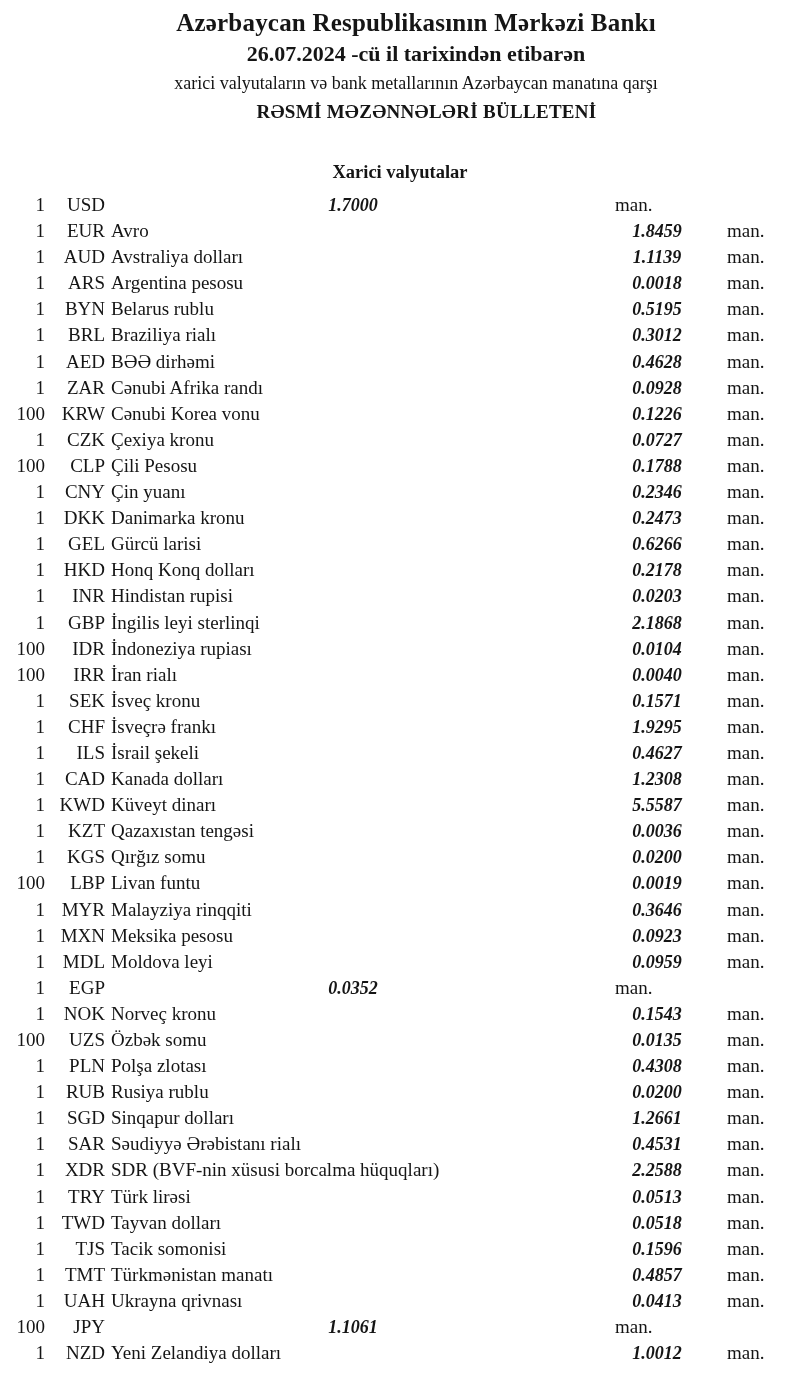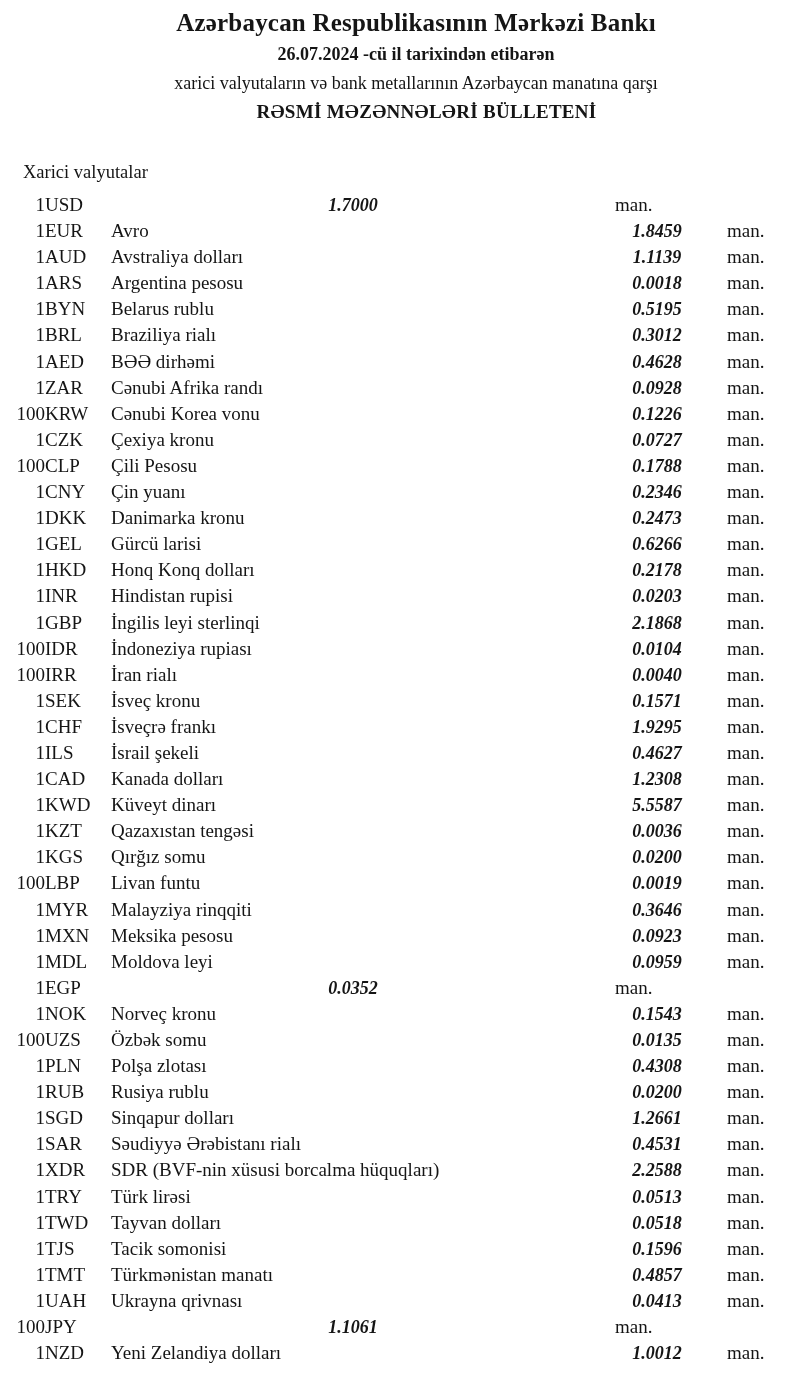--- a/index.html
+++ b/index.html
@@ -21,59 +21,59 @@
     text-align: center;
     padding-left: 32px;
   }
   .bank-name {
     font-size: 25px;
     font-weight: bold;
     line-height: 33px;
     letter-spacing: 0.2px;
   }
   .date-line {
-    font-size: 18px;
+    font-size: 22px;
     font-weight: bold;
     line-height: 30px;
   }
   .subtitle-line {
     font-size: 18px;
     font-weight: normal;
     line-height: 29px;
   }
   .bulletin-line {
     font-size: 19px;
     font-weight: bold;
     line-height: 28px;
     letter-spacing: 0.3px;
     margin-left: 21px;
   }
   .section-title {
     margin-top: 33px;
+    text-align: center;
     font-size: 18.5px;
-    font-weight: normal;
+    font-weight: bold;
     line-height: 26px;
-    margin-left: 23px;
   }
   .rates-table {
     margin-top: 7px;
   }
   .row {
     display: grid;
     grid-template-columns: 45px 60px 1fr 112px 87px;
     height: 26.1px;
     font-size: 19px;
     line-height: 26.1px;
     white-space: nowrap;
   }
   .qty {
     text-align: right;
   }
   .code {
-    text-align: left;
+    text-align: right;
   }
   .name {
     padding-left: 6px;
     text-align: left;
   }
   .rate {
     text-align: center;
     font-weight: bold;
     font-style: italic;
     font-size: 18px;

